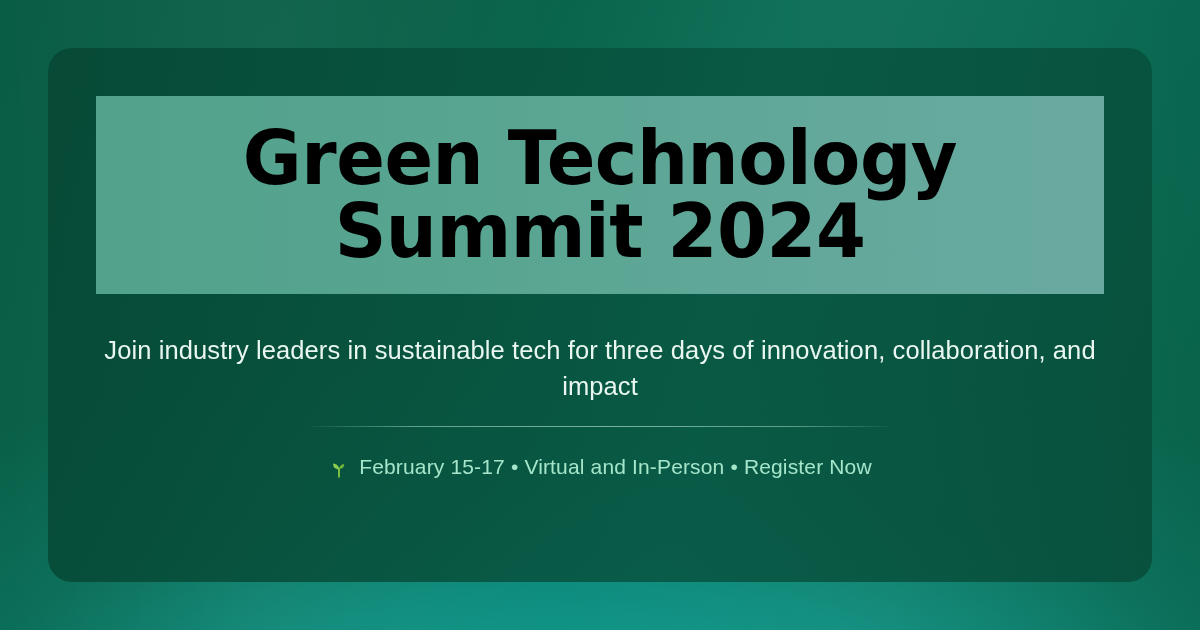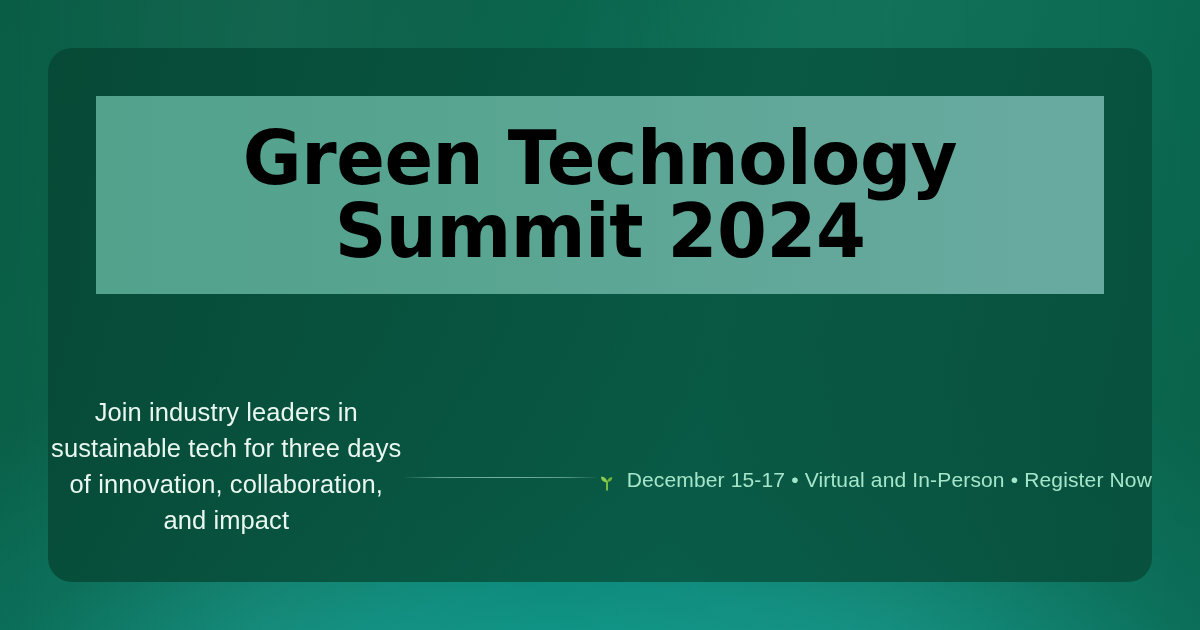--- a/index.html
+++ b/index.html
@@ -68,27 +68,27 @@
     width: 100%;
     padding: 0 24px;
     transform: scaleX(0.97);
   }
   .title-line { display: block; white-space: nowrap; }
 
   
   .body-area {
     position: absolute;
     left: 0;
-    top: 260px;
+    top: 246px;
     width: 1104px;
     height: 288px;
     display: flex;
-    flex-direction: row;
+    flex-direction: column;
     align-items: center;
-    padding-top: 28px;
+    padding-top: 38px;
   }
 
   .subtitle {
     color: #e9f7f0;
     font-size: 25.5px;
     line-height: 1.42;
     font-weight: 400;
     text-align: center;
     max-width: 1010px;
     letter-spacing: 0.1px;
@@ -149,17 +149,17 @@
     <div class="divider"></div>
 
     <div class="footer-line">
       <span class="sprout-icon">
         <svg width="22" height="22" viewBox="0 0 24 24" aria-hidden="true">
           <path d="M12 21.5 L12 12.6" stroke="#7dc242" stroke-width="2.1" stroke-linecap="round" fill="none"></path>
           <path d="M12 13.4 C12 9.6 9.2 7.4 5.6 7.1 C5.2 10.9 8.0 13.6 12 13.4 Z" fill="#8ccc4e"></path>
           <path d="M12.3 12.9 C12.3 9.9 14.6 7.9 17.6 7.6 C17.9 10.7 15.6 13.2 12.3 12.9 Z" fill="#6eb53a"></path>
         </svg>
       </span>
-      <span class="meta-text">December 15-17 • Virtual and In-Person • Register Now</span>
+      <span class="meta-text">February 15-17 • Virtual and In-Person • Register Now</span>
     </div>
 
   </div>
 </div>
 
 </body></html>

